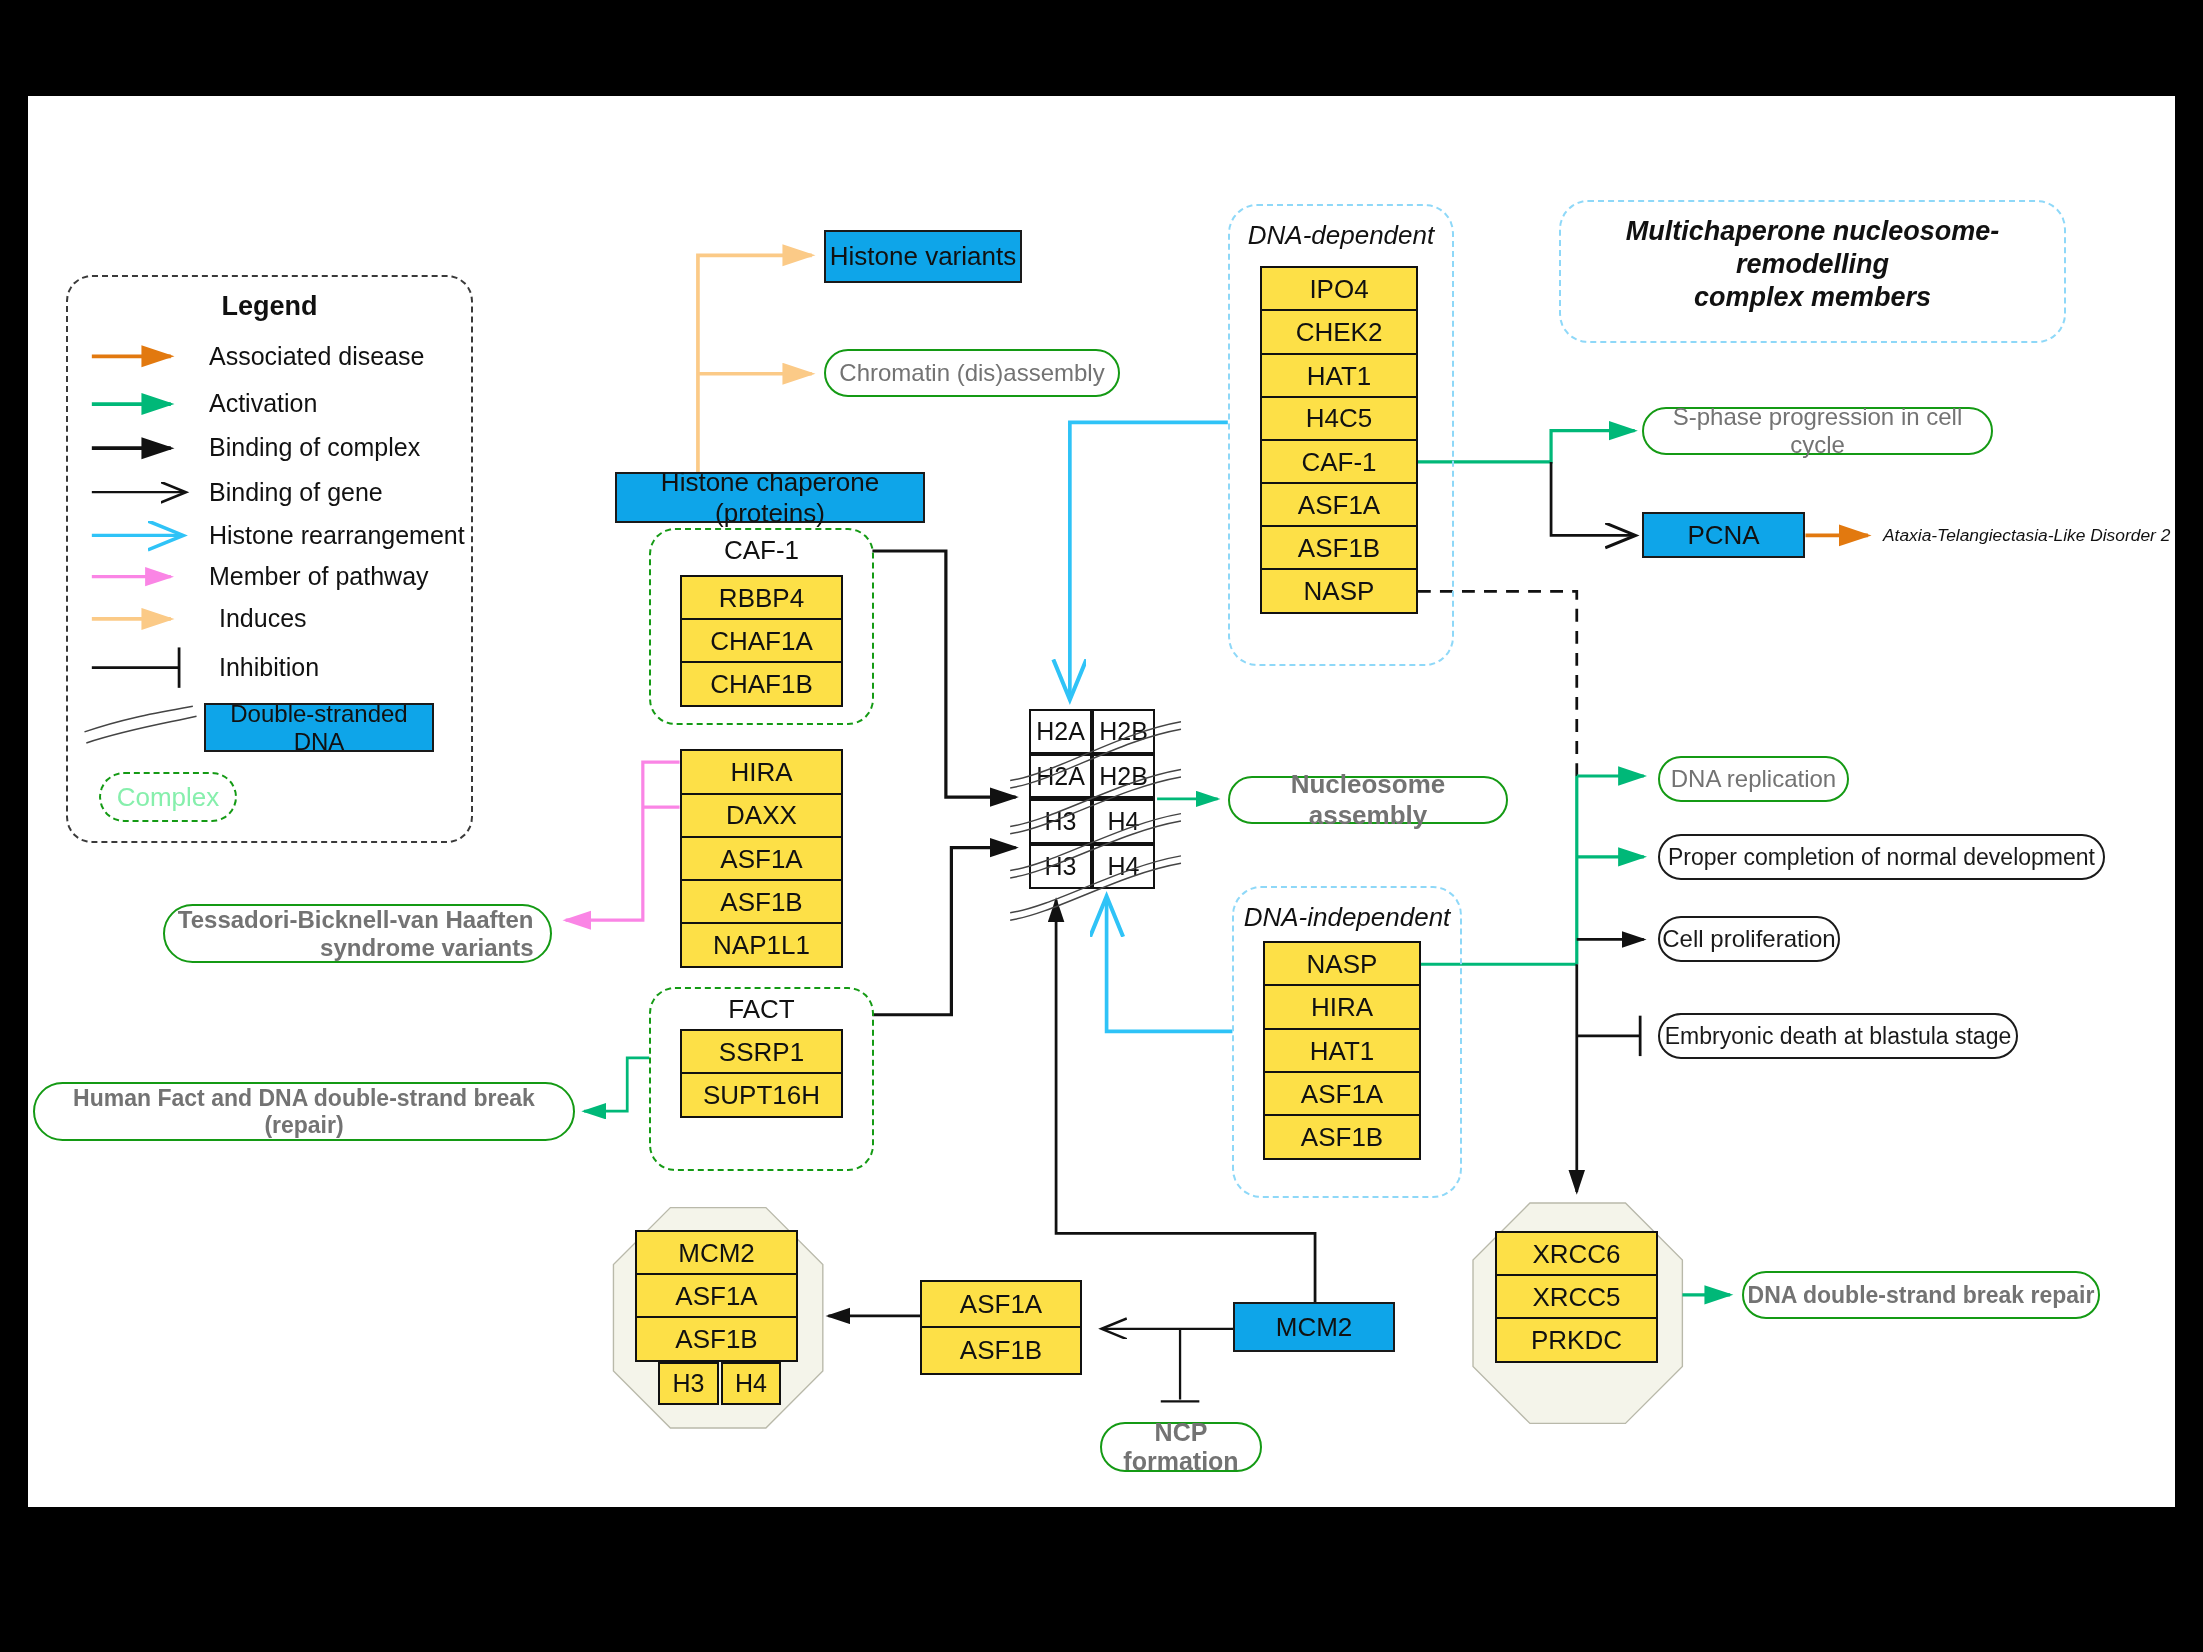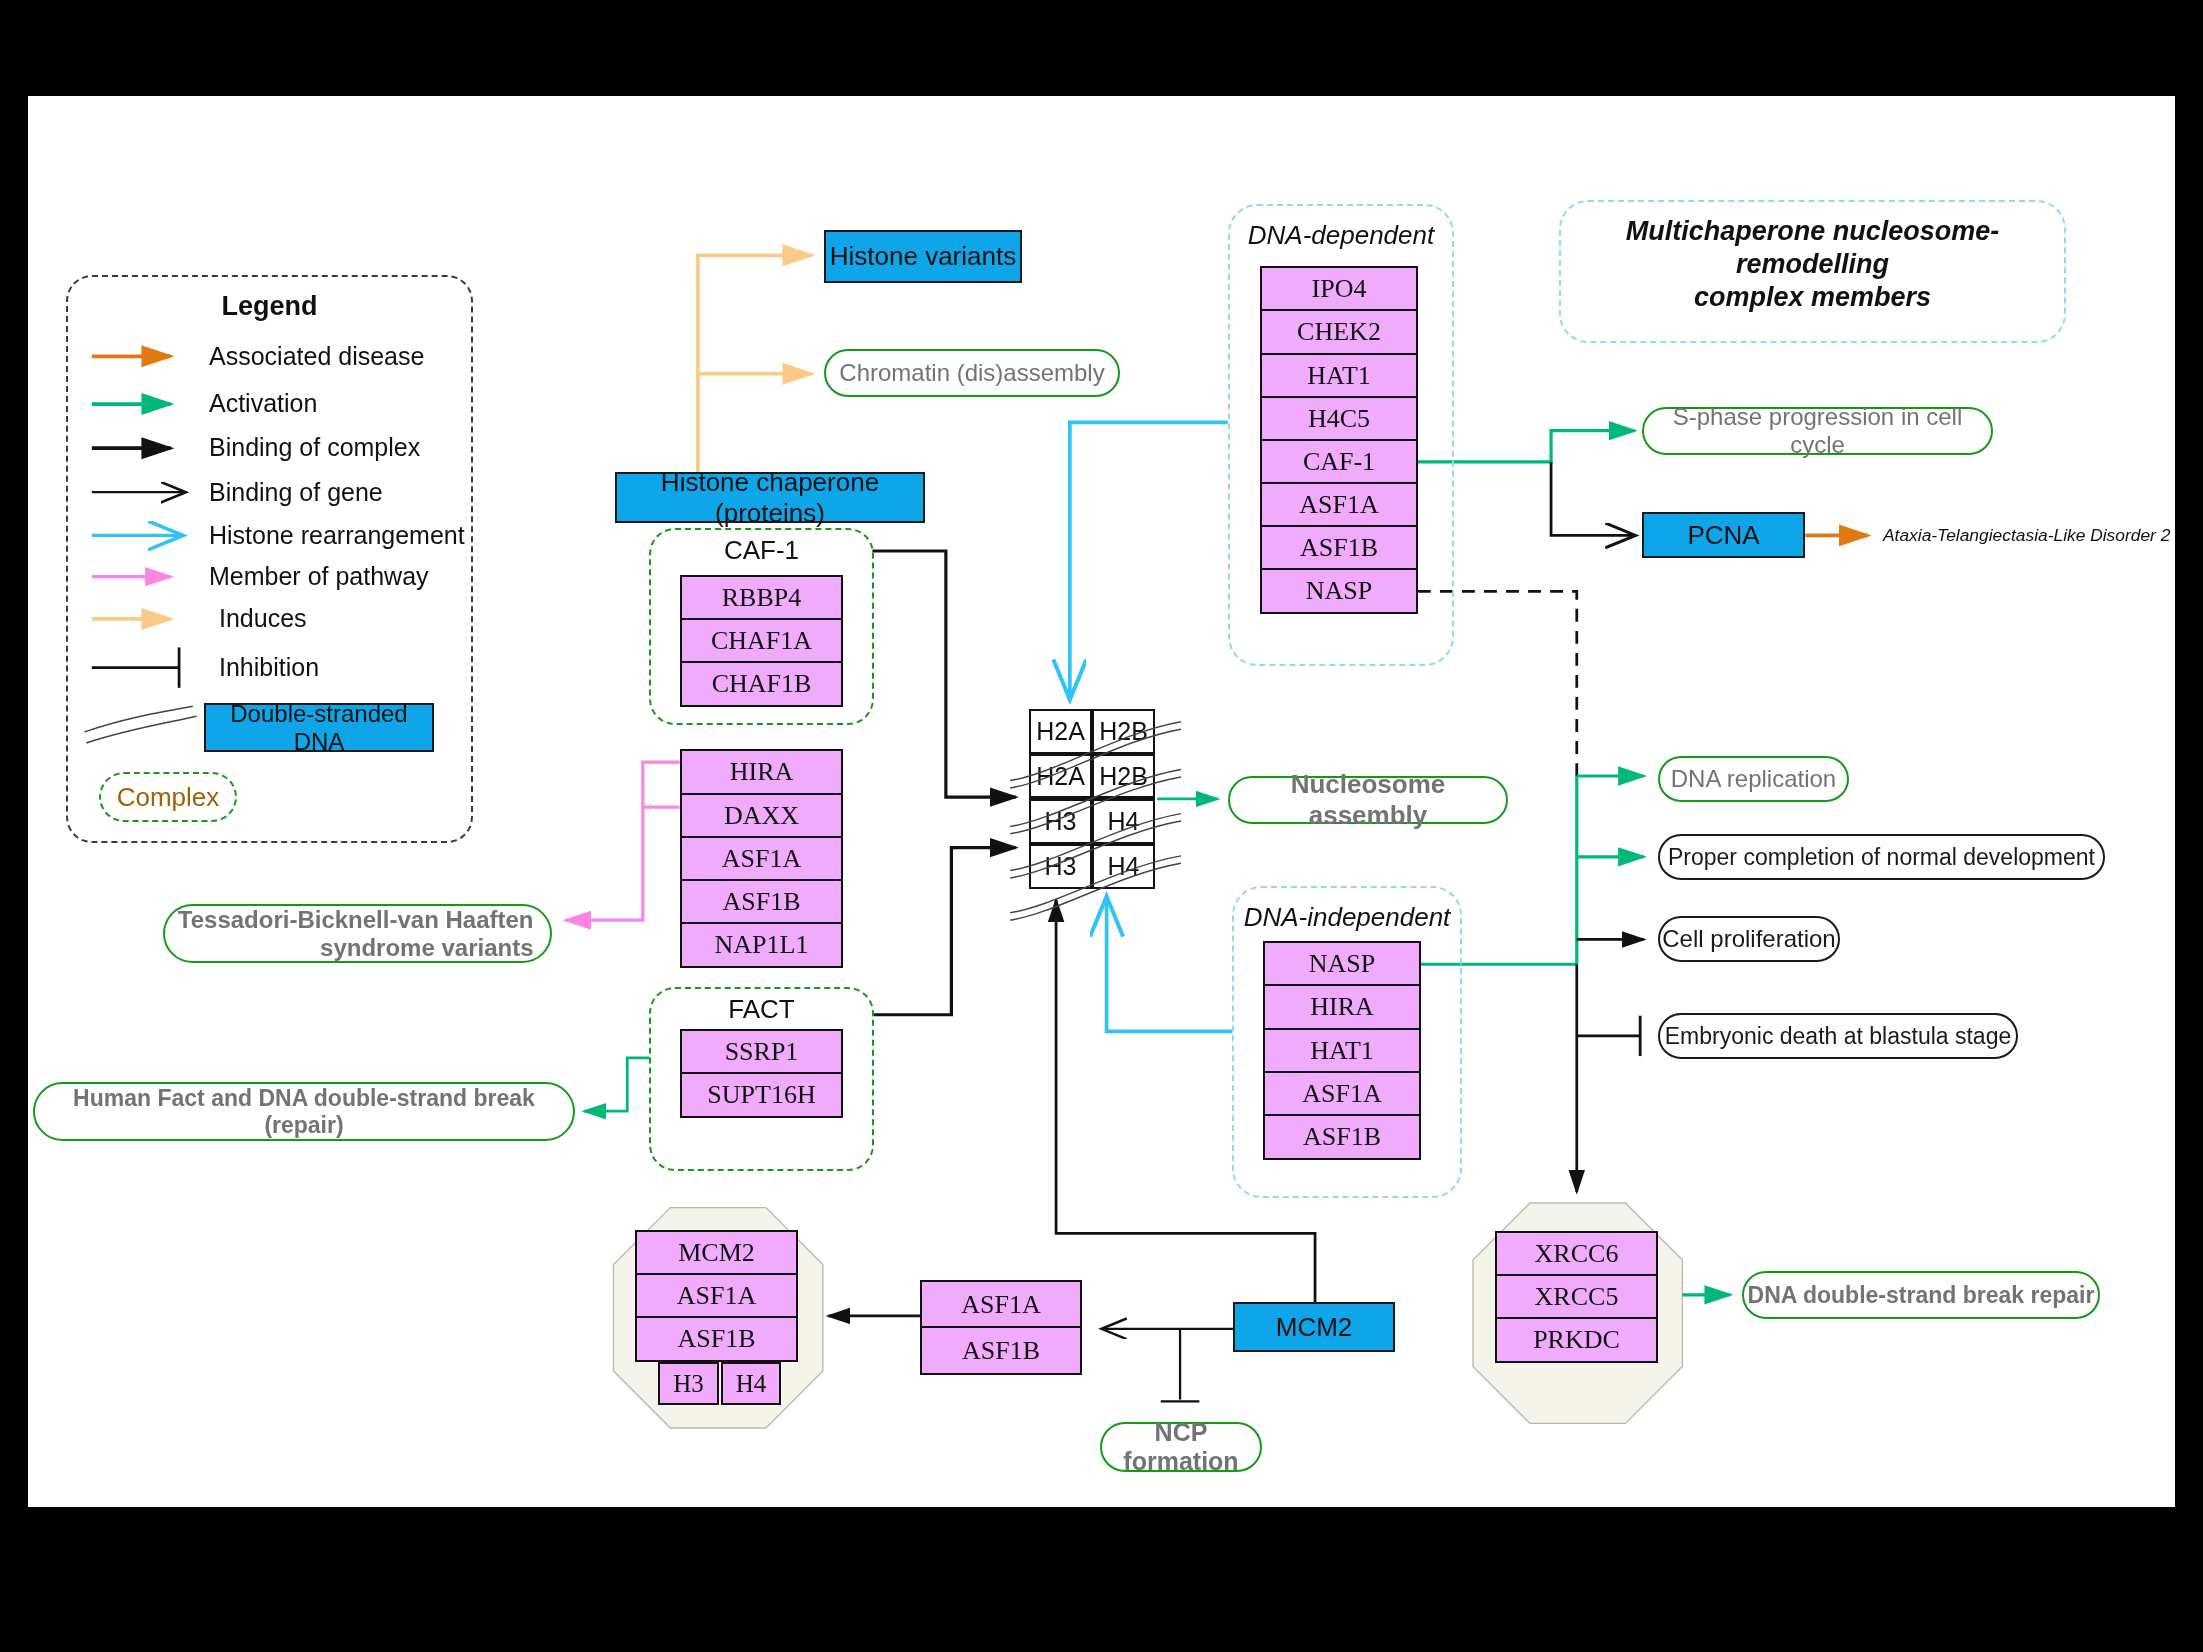--- a/index.html
+++ b/index.html
@@ -3,21 +3,21 @@
 <meta charset="utf-8">
 <style>
   html,body{margin:0;padding:0;background:#000;}
   #canvas{position:relative;width:2204px;height:1653px;background:#000;overflow:hidden;
           font-family:"Liberation Sans", sans-serif;color:#111;}
   #paper{position:absolute;left:27.5px;top:96px;width:2147px;height:1411px;background:#fff;}
   svg.layer{position:absolute;left:0;top:0;width:2204px;height:1653px;pointer-events:none;}
   .abs{position:absolute;box-sizing:border-box;}
   .flexc{display:flex;align-items:center;justify-content:center;text-align:center;}
   .node{background:#0ea5e9;border:2.8px solid #1a1a1a;font-size:26px;}
-  .pbox{background:#f0abfc;border:2.3px solid #111;font-size:26px;font-family:Liberation Serif, serif;}
+  .pbox{background:#fde047;border:2.3px solid #111;font-size:26px;}
   .ellipse{background:#fff;border:2.3px solid #149a14;border-radius:917px;color:#737373;font-size:24px;}
   .ellipse.blk{border-color:#1a1a1a;color:#1a1a1a;}
   .ellipse.bold{font-weight:bold;}
   .dashedbox{border:2.3px dashed #149a14;border-radius:26px;background:transparent;}
   .dashedbox.cyan{border-color:#8ed8f8;border-radius:29px;}
   .dashedbox.gray{border-color:#3a3a3a;border-width:2.3px;}
   .grptitle{font-size:26px;}
   .italic{font-style:italic;}
   .legend-label{font-size:25px;line-height:29px;}
   .stackcell{background:#fff;border:2.3px solid #111;font-size:25px;}
@@ -174,21 +174,21 @@
   <div class="abs flexc" style="left:66px;top:290px;width:407px;height:33px;font-size:27px;font-weight:bold;">Legend</div>
   <div class="abs legend-label" style="left:209px;top:342px;">Associated disease</div>
   <div class="abs legend-label" style="left:209px;top:389px;">Activation</div>
   <div class="abs legend-label" style="left:209px;top:433px;">Binding of complex</div>
   <div class="abs legend-label" style="left:209px;top:478px;">Binding of gene</div>
   <div class="abs legend-label" style="left:209px;top:521px;">Histone rearrangement</div>
   <div class="abs legend-label" style="left:209px;top:562px;">Member of pathway</div>
   <div class="abs legend-label" style="left:219px;top:604px;">Induces</div>
   <div class="abs legend-label" style="left:219px;top:653px;">Inhibition</div>
   <div class="abs node flexc" style="left:204px;top:703px;width:230px;height:49px;border-width:2.3px;font-size:24px;">Double-stranded DNA</div>
-  <div class="abs flexc" style="left:99px;top:772px;width:138px;height:50px;border:2.3px dashed #149a14;border-radius:917px;color:#a16207;font-size:26px;">Complex</div>
+  <div class="abs flexc" style="left:99px;top:772px;width:138px;height:50px;border:2.3px dashed #149a14;border-radius:917px;color:#86efac;font-size:26px;">Complex</div>
 
   <div class="abs node flexc" style="left:824px;top:230px;width:198px;height:53px;">Histone variants</div>
   <div class="abs ellipse flexc" style="left:824px;top:349px;width:296px;height:48px;">Chromatin (dis)assembly</div>
   <div class="abs node flexc" style="left:615px;top:472px;width:310px;height:51px;">Histone chaperone (proteins)</div>
 
   <div class="abs dashedbox" style="left:649px;top:528px;width:225px;height:197px;"></div>
   <div class="abs flexc grptitle" style="left:649px;top:536px;width:225px;height:29px;">CAF-1</div>
   <div class="abs pbox flexc" style="left:680px;top:575px;width:163px;height:46px;">RBBP4</div>
   <div class="abs pbox flexc" style="left:680px;top:618px;width:163px;height:46px;">CHAF1A</div>
   <div class="abs pbox flexc" style="left:680px;top:661px;width:163px;height:46px;">CHAF1B</div>

